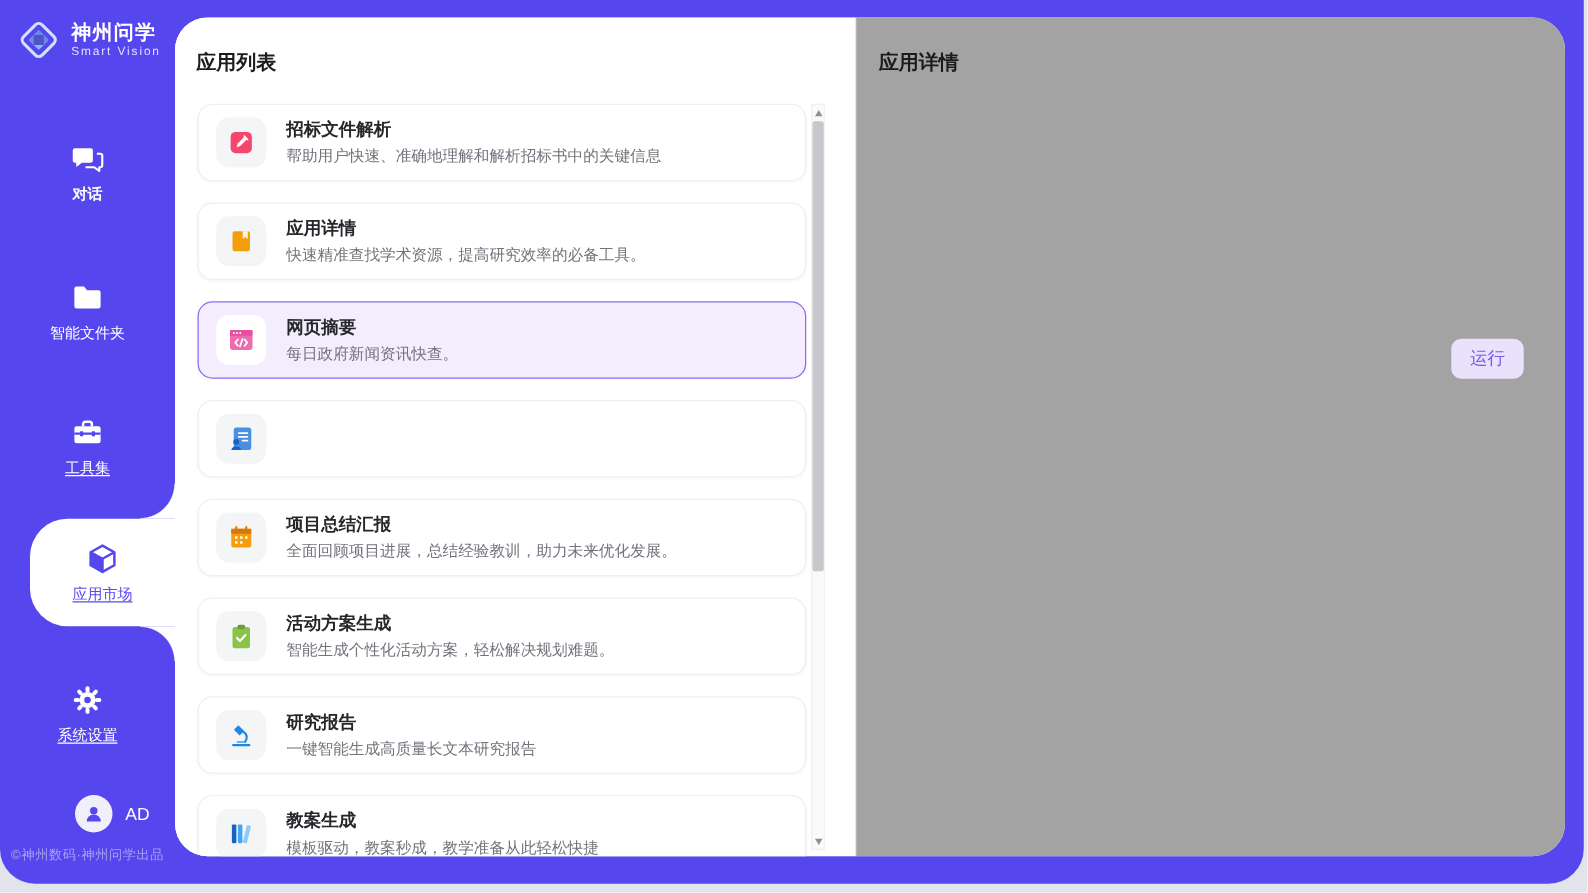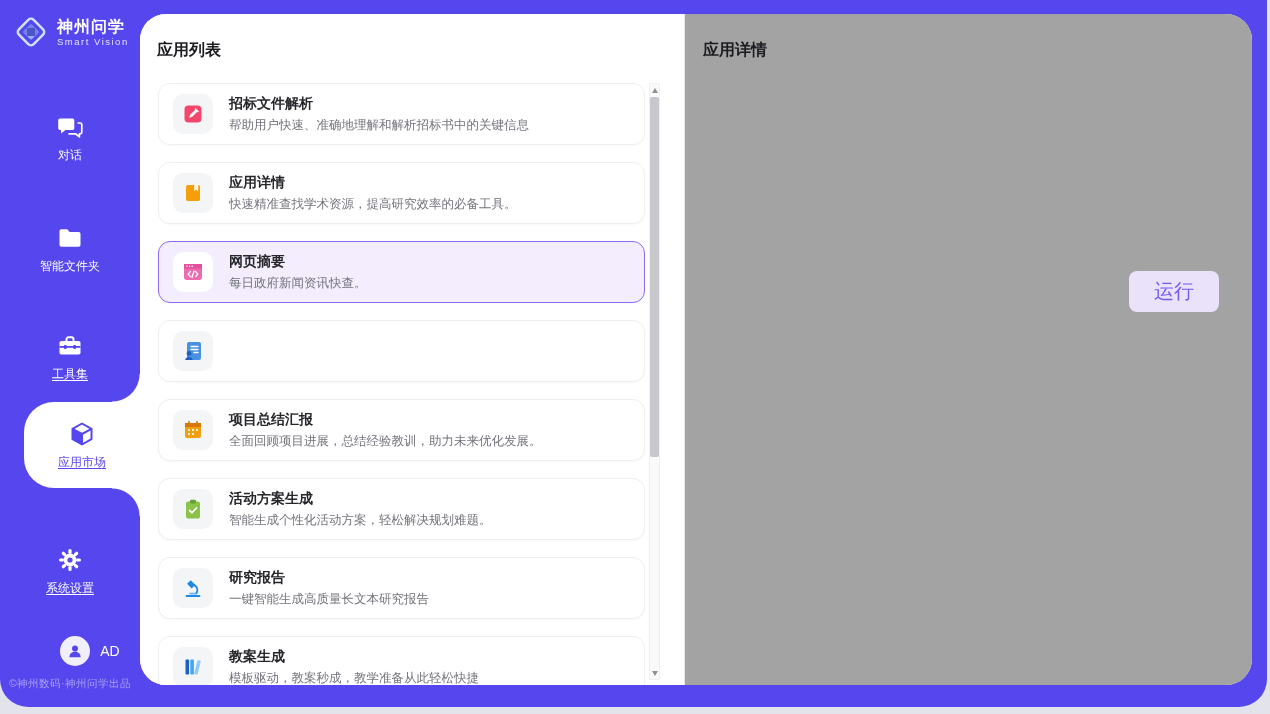--- a/index.html
+++ b/index.html
@@ -109,21 +109,21 @@
   .tool-chip svg { width:16px; height:16px; }
   .chip-label { font-size:13px; color:#3b3b42; }
   .chip-close { font-size:13px; color:#a1a1aa; margin-left:2px; cursor:pointer; }
   .prompt-text { margin-top:20px; font-size:13.5px; color:#4e4e57; line-height:1.5; }
   .attach-row { margin-top:auto; display:flex; align-items:center; gap:17px; padding-bottom:2px; }
   .attach-row .a-icon { color:#a5a5af; font-size:16px; display:flex; align-items:center; cursor:pointer; }
   .attach-row svg { width:16px; height:18px; }
   .run-row { position:absolute; top:257px; left:18px; right:33px; text-align:right; }
   .run-button {
     display:inline-block; background:#eae1fb; color:#7a5af5;
-    font-size:20px; padding:7px 25px; border-radius:8px; border:none; cursor:pointer;
+    font-size:14px; padding:7px 15px; border-radius:8px; border:none; cursor:pointer;
     font-family:inherit;
   }
 </style>
 </head>
 <body>
 
 <div class="frame">
   <div class="sidebar">
     <div class="logo-row">
       <span class="logo-mark">
@@ -135,21 +135,21 @@
             <path d="M20 14l6 6-6 6-6-6z" fill="#4d55c7"></path>
           </g>
         </svg>
       </span>
       <span>
         <div class="brand-name">神州问学</div>
         <div class="brand-tagline">Smart Vision</div>
       </span>
     </div>
     <div id="nav">
-        <div class="nav-item" style="top: 111px;">
+        <div class="nav-item" style="top: 111px; font-weight: bold;">
     <span class="nav-icon">
             <svg viewBox="0 0 28 28">
               <path d="M4 5.5h12.5a1.8 1.8 0 0 1 1.8 1.8v8a1.8 1.8 0 0 1-1.8 1.8H9.5L5 20.5v-3.4h-1a1.8 1.8 0 0 1-1.8-1.8v-8A1.8 1.8 0 0 1 4 5.5z" fill="#fff"></path>
               <path d="M21.5 10h2.7a1.6 1.6 0 0 1 1.6 1.6v7.6a1.6 1.6 0 0 1-1.6 1.6h-.8v3l-4-3h-7" fill="none" stroke="#fff" stroke-width="1.7" stroke-linejoin="round"></path>
             </svg>
           </span>
     <span class="nav-label">对话</span>
   </div>
         <div class="nav-item" style="top: 222px;">
     <span class="nav-icon">
@@ -164,21 +164,21 @@
             <svg viewBox="0 0 28 28">
               <path d="M10.5 9V7.2A1.9 1.9 0 0 1 12.4 5.3h3.2a1.9 1.9 0 0 1 1.9 1.9V9" fill="none" stroke="#fff" stroke-width="2"></path>
               <rect x="3.5" y="9" width="21" height="13.5" rx="1.8" fill="#fff"></rect>
               <rect x="3.5" y="14" width="21" height="1.8" fill="#5646ee"></rect>
               <rect x="8" y="13" width="2.6" height="4" rx="0.7" fill="#5646ee"></rect>
               <rect x="17.4" y="13" width="2.6" height="4" rx="0.7" fill="#5646ee"></rect>
             </svg>
           </span>
     <span class="nav-label">工具集</span>
   </div>
-        <div class="nav-item u active" style="top: 402px;">
+        <div class="nav-item u active" style="top: 415px;">
     <span class="nav-icon">
             <svg viewBox="0 0 28 28">
               <path d="M14 3.5l9.5 5.3v10.4L14 24.5l-9.5-5.3V8.8z" fill="none" stroke="#5646ee" stroke-width="2" stroke-linejoin="round"></path>
               <path d="M4.5 8.8L14 14l9.5-5.2M14 14v10.5" fill="none" stroke="#5646ee" stroke-width="2" stroke-linejoin="round"></path>
               <path d="M4.5 8.8L14 14v10.5l-9.5-5.3z" fill="#5646ee"></path>
             </svg>
           </span>
     <span class="nav-label">应用市场</span>
   </div>
         <div class="nav-item u" style="top: 544px;">

